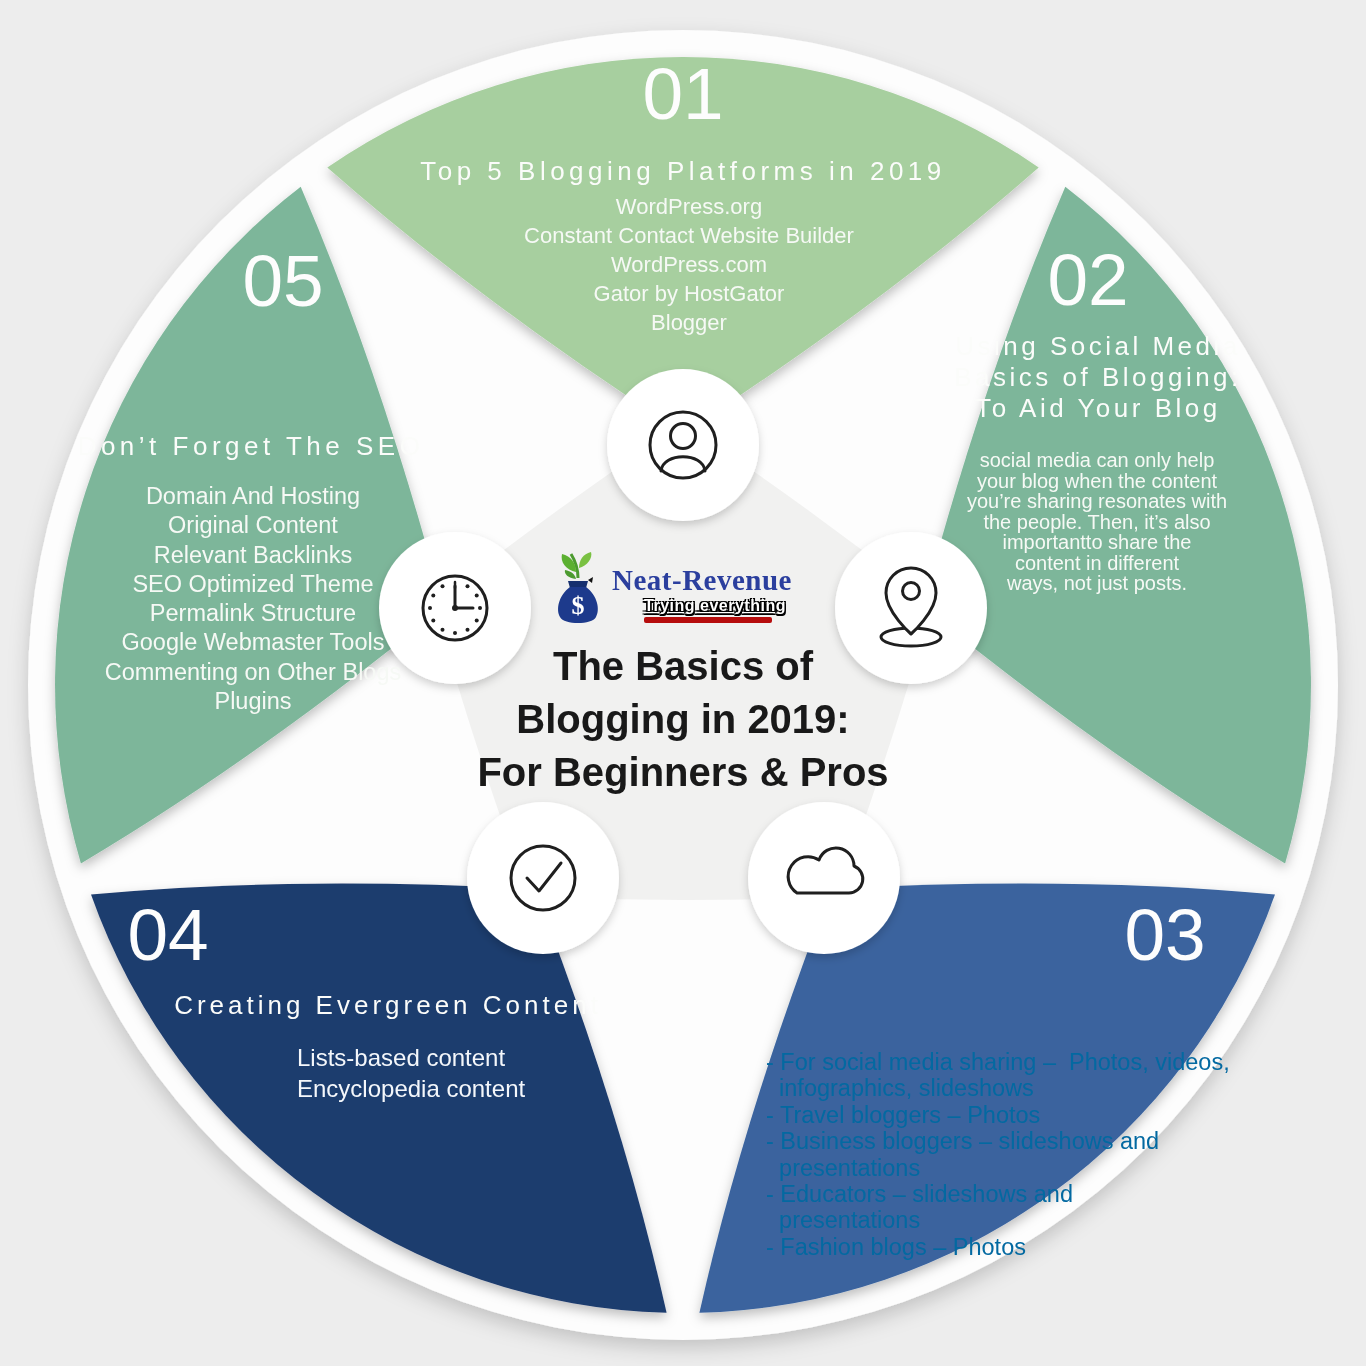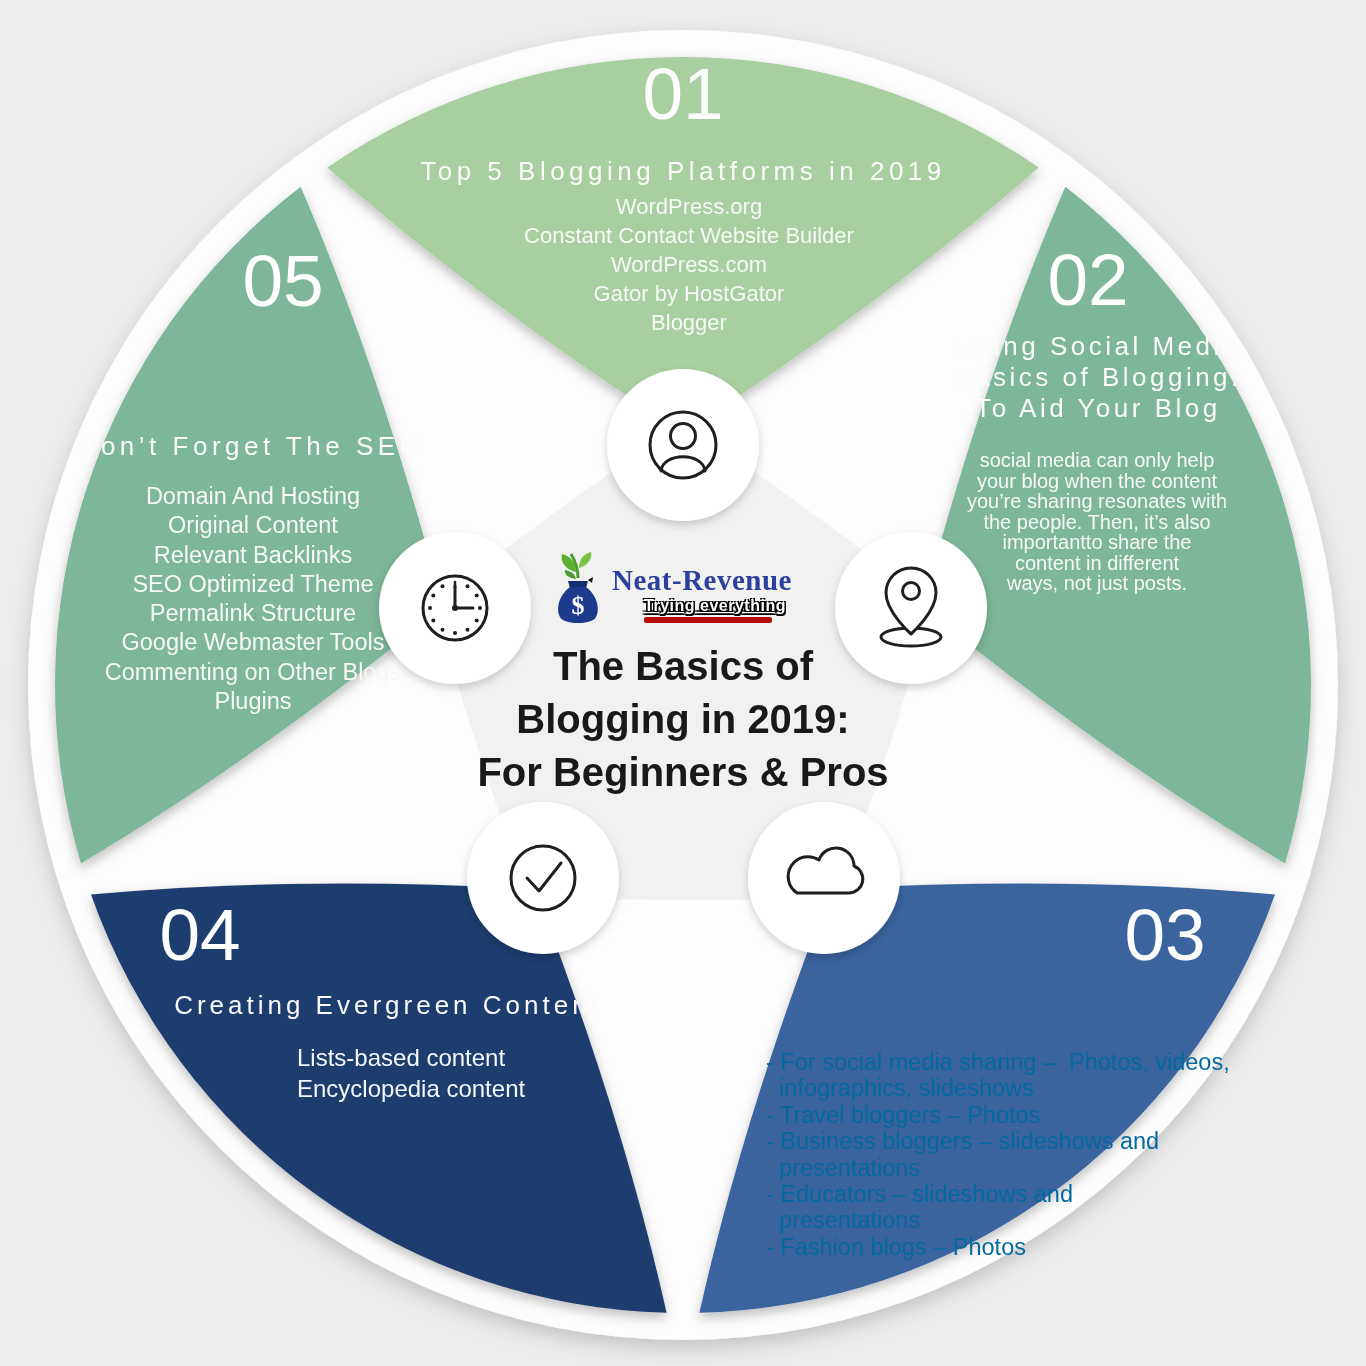--- a/index.html
+++ b/index.html
@@ -135,21 +135,21 @@
       <div class="ln">- For social media sharing –  Photos, videos,</div>
       <div class="ln">  infographics, slideshows</div>
       <div class="ln">- Travel bloggers – Photos</div>
       <div class="ln">- Business bloggers – slideshows and</div>
       <div class="ln">  presentations</div>
       <div class="ln">- Educators – slideshows and</div>
       <div class="ln">  presentations</div>
       <div class="ln">- Fashion blogs – Photos</div>
     </div>
 
-  <div class="abs cxy num" style="left:168px;top:934px;margin-left:32px;">04</div>
+  <div class="abs cxy num" style="left:168px;top:934px;">04</div>
   <div class="abs cxy sec-title" style="left:388px;top:1005px;letter-spacing:4px;">Creating Evergreen Content</div>
   <div class="abs s4-items" style="left:297px;top:1042px;">
       <div class="ln">Lists-based content</div>
       <div class="ln">Encyclopedia content</div>
     </div>
 
   <div class="abs cxy num" style="left:283px;top:280px;">05</div>
   <div class="abs cxy sec-title" style="left:251px;top:446px;">Don’t Forget The SEO</div>
   <div class="abs cx s5-items" style="left:253px;top:482px;">
       <div class="ln">Domain And Hosting</div>

